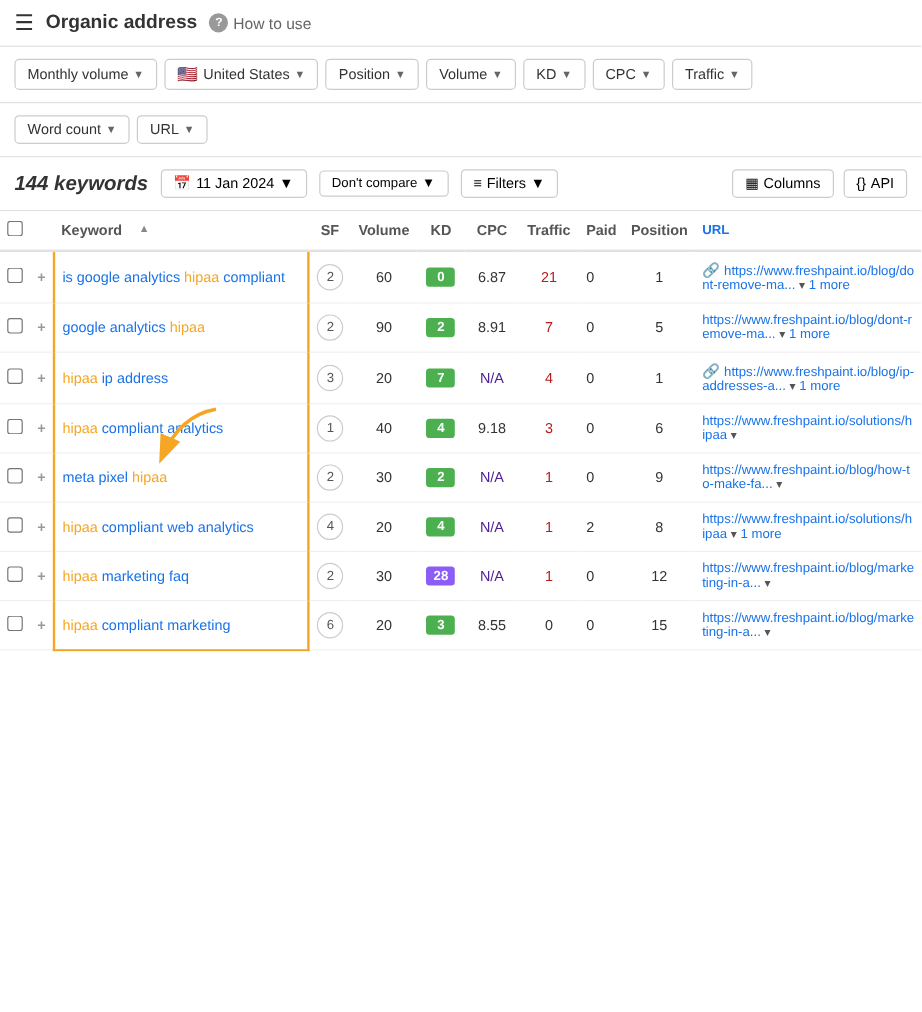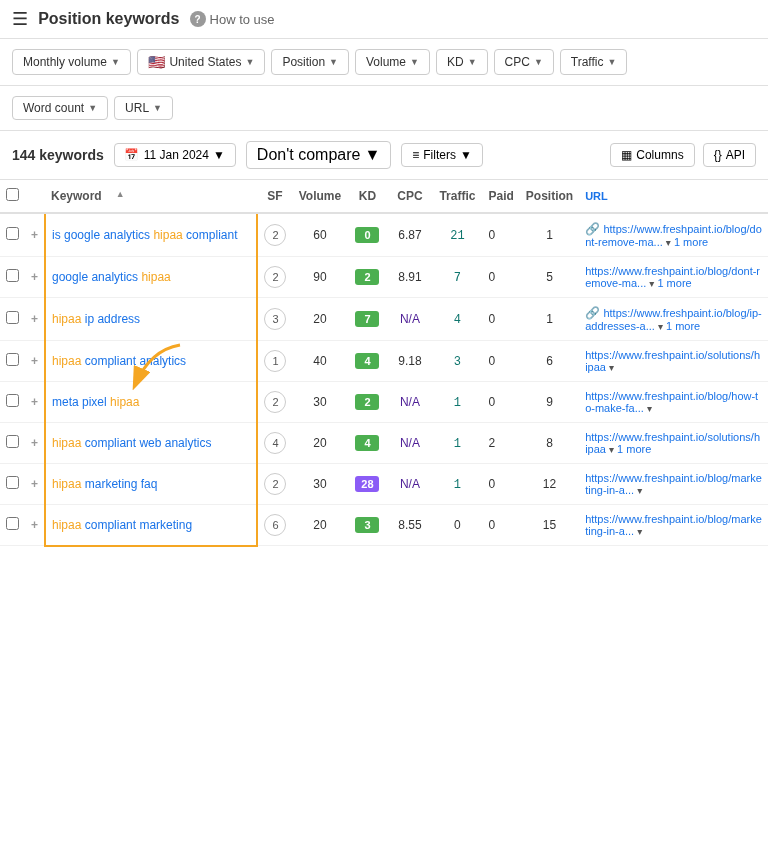--- a/index.html
+++ b/index.html
@@ -15,23 +15,23 @@
     .filter-btn { display: flex; align-items: center; gap: 4px; padding: 4px 10px; border: 1px solid #ccc; border-radius: 4px; background: #fff; cursor: pointer; font-size: 12px; color: #333; white-space: nowrap; }
     .filter-btn .arrow { font-size: 9px; color: #666; }
     .filter-btn .flag { font-size: 14px; }
 
     .keyword-filter-tag { display: flex; align-items: center; gap: 6px; padding: 4px 10px; border: 2px solid #f5a623; border-radius: 4px; background: #fff; font-size: 12px; cursor: pointer; }
     .keyword-filter-tag .close-x { color: #666; cursor: pointer; font-size: 14px; }
     .keyword-filter-tag .bold-part { font-weight: bold; }
 
     .toolbar { display: flex; align-items: center; justify-content: space-between; padding: 10px 12px; border-bottom: 1px solid #e0e0e0; }
     .toolbar-left { display: flex; align-items: center; gap: 10px; }
-    .keywords-count { font-weight: 700; font-size: 14px; }
+    .keywords-count { font-weight: 700; font-size: 17px; font-style: italic; }
     .date-btn { display: flex; align-items: center; gap: 4px; padding: 4px 10px; border: 1px solid #ccc; border-radius: 4px; background: #fff; cursor: pointer; font-size: 12px; }
-    .compare-btn { display: flex; align-items: center; gap: 4px; padding: 4px 10px; border: 1px solid #ccc; border-radius: 4px; background: #fff; cursor: pointer; font-size: 16px; }
+    .compare-btn { display: flex; align-items: center; gap: 4px; padding: 4px 10px; border: 1px solid #ccc; border-radius: 4px; background: #fff; cursor: pointer; font-size: 11px; }
     .filters-btn { display: flex; align-items: center; gap: 4px; padding: 4px 10px; border: 1px solid #ccc; border-radius: 4px; background: #fff; cursor: pointer; font-size: 12px; }
     .toolbar-right { display: flex; align-items: center; gap: 8px; }
     .columns-btn { display: flex; align-items: center; gap: 4px; padding: 4px 10px; border: 1px solid #ccc; border-radius: 4px; background: #fff; cursor: pointer; font-size: 12px; }
     .api-btn { display: flex; align-items: center; gap: 4px; padding: 4px 10px; border: 1px solid #ccc; border-radius: 4px; background: #fff; cursor: pointer; font-size: 12px; }
 
     table { width: 100%; border-collapse: collapse; font-size: 12px; }
     thead th { padding: 8px 6px; border-bottom: 2px solid #e0e0e0; text-align: left; font-weight: 600; color: #555; white-space: nowrap; background: #fff; }
     thead th.sortable { cursor: pointer; }
     tbody tr { border-bottom: 1px solid #f0f0f0; }
     tbody td { padding: 8px 6px; vertical-align: middle; }
@@ -67,32 +67,32 @@
     .sort-arrow { font-size: 9px; color: #888; }
 
     .filter-icon { font-size: 12px; }
 
     .calendar-icon { font-size: 12px; }
 
     .grid-icon { font-size: 12px; }
     .code-icon { font-size: 12px; }
 
     .position-val { color: #333; }
-    .traffic-val { color: #0f766e; font-weight: 500; font-family: Liberation Mono, monospace; }
+    .traffic-val { color: #b91c1c; font-weight: 500; }
 
     .table-container { position: relative; overflow-x: auto; }
   </style>
 </head>
 <body>
 
 <div>
 
   <div class="header">
     <span class="menu-icon">☰</span>
-    <span class="header-title">Position keywords</span>
+    <span class="header-title">Organic address</span>
     <span class="how-to-use">
       <span class="help-icon">?</span>
       <span>How to use</span>
     </span>
   </div>
 
   <div class="filters-row">
     <button class="filter-btn">
       <span>Monthly volume</span>
       <span class="arrow">▼</span>

